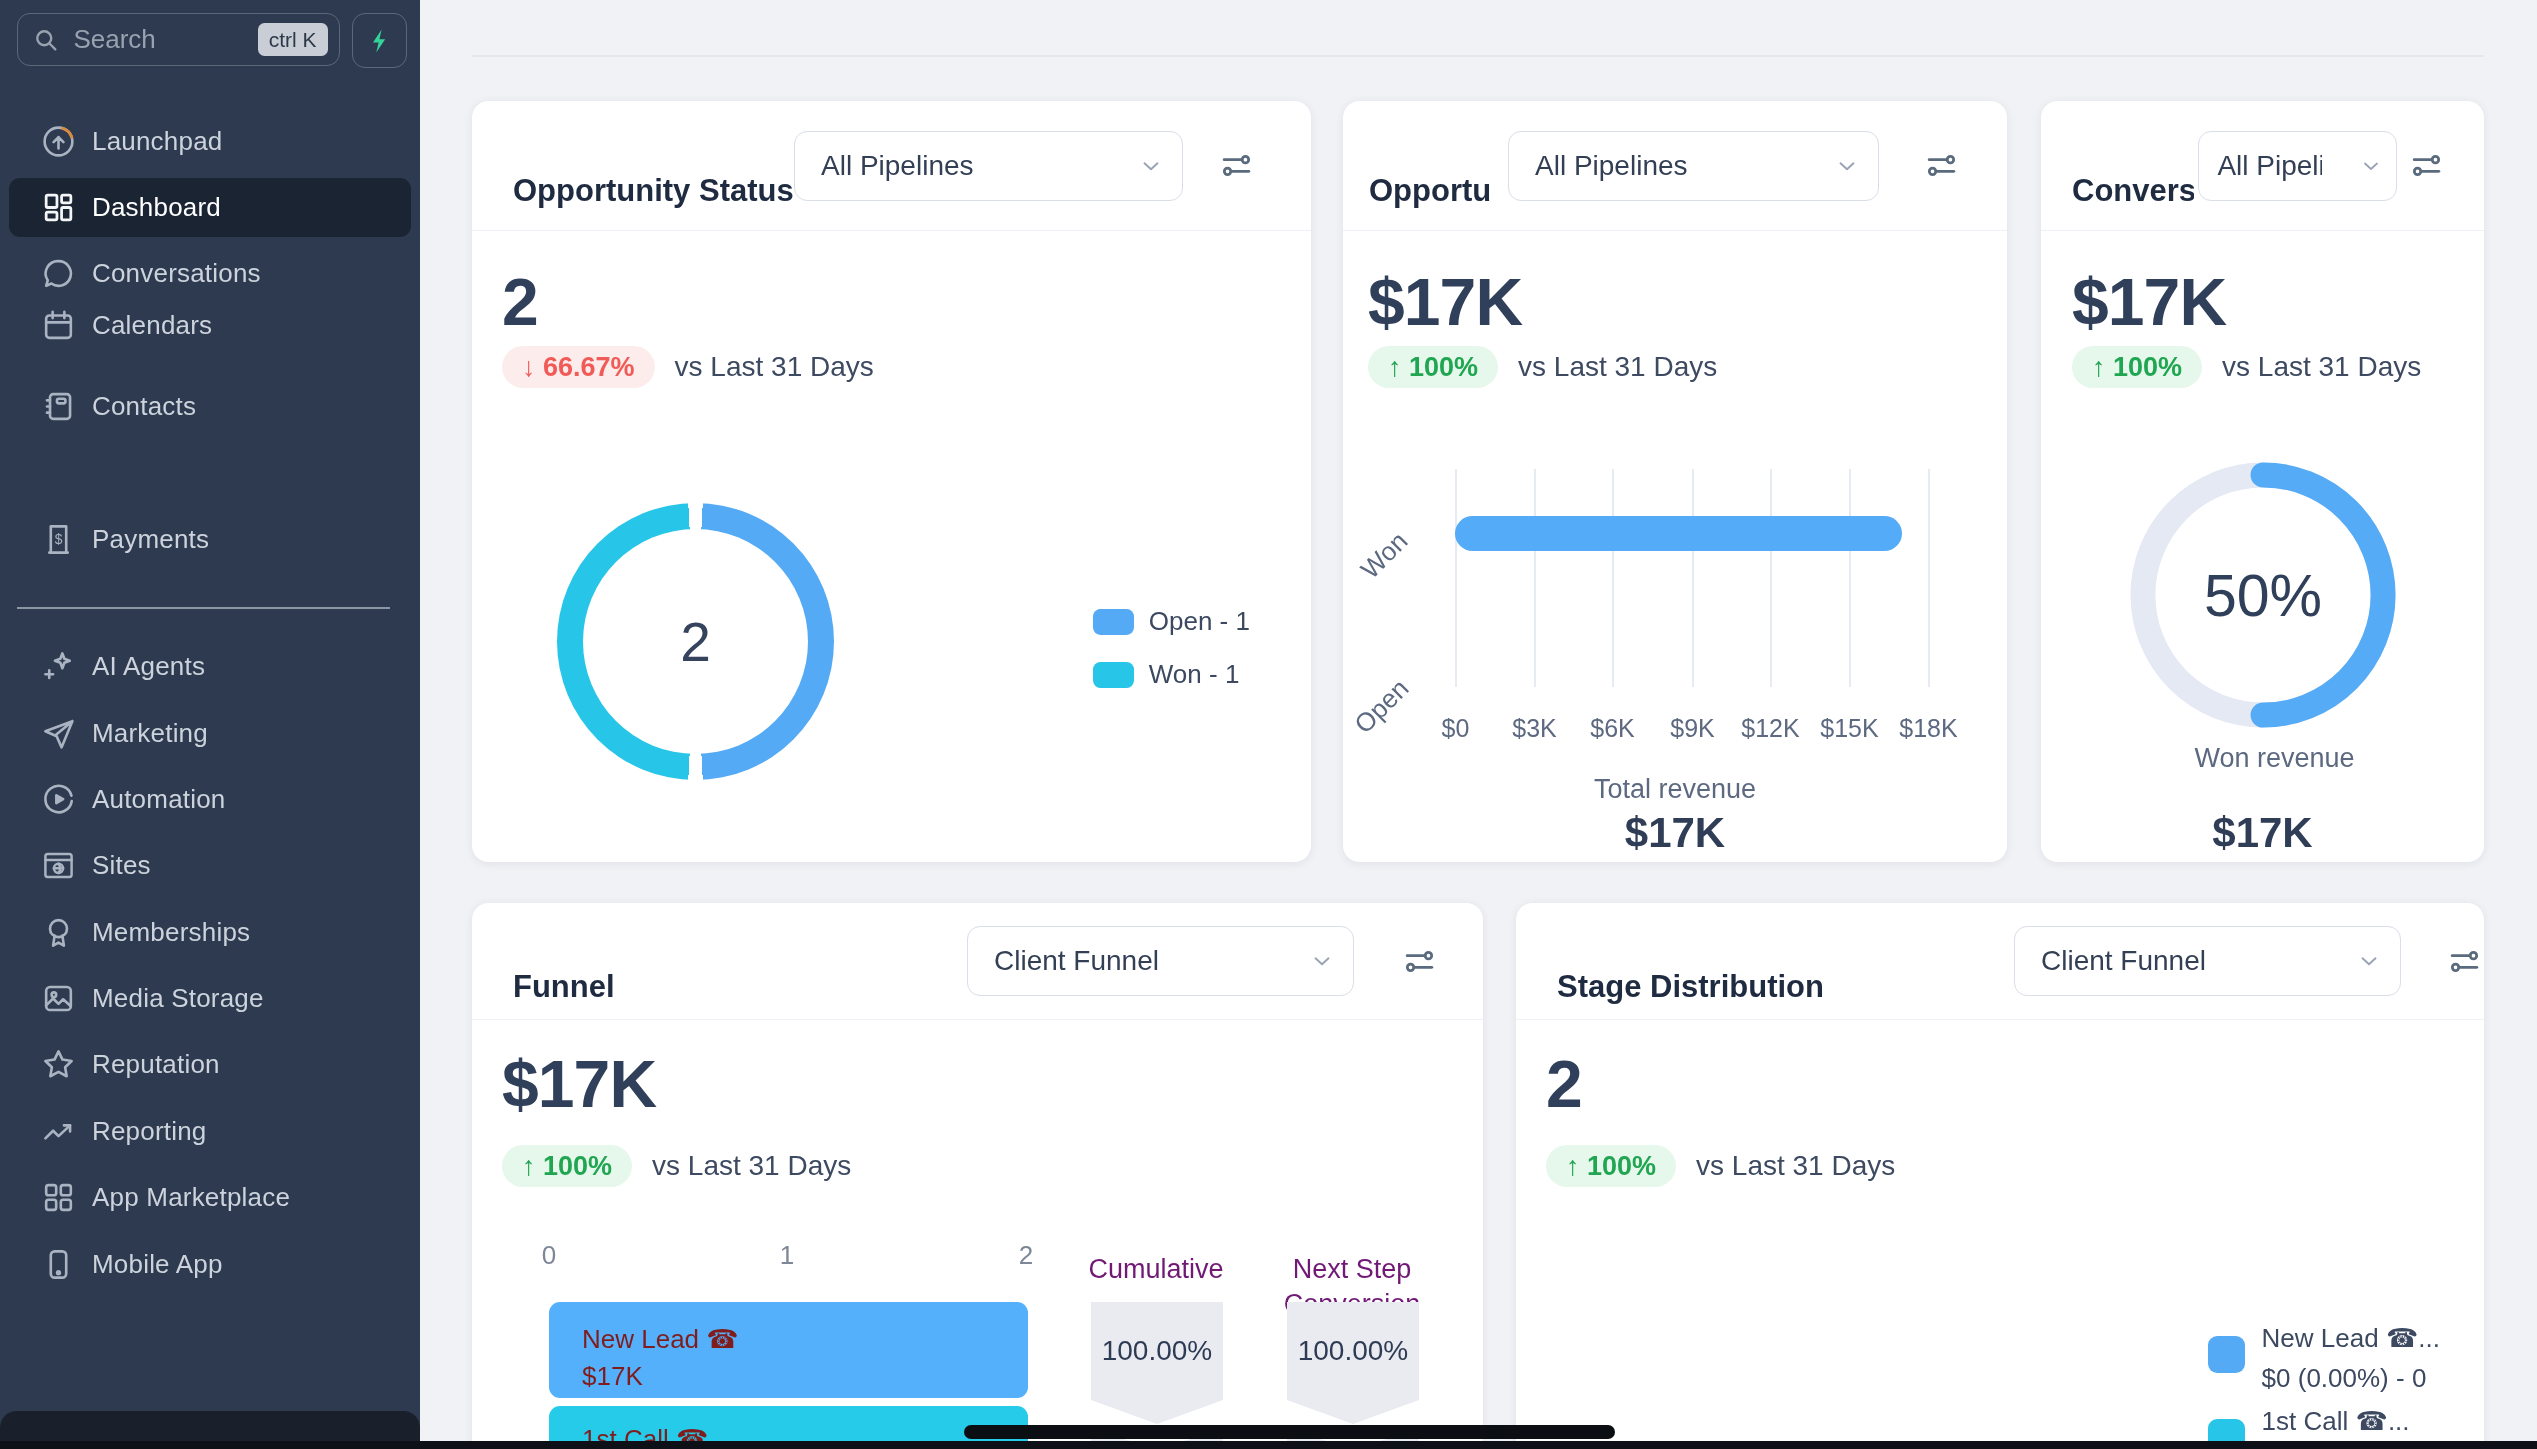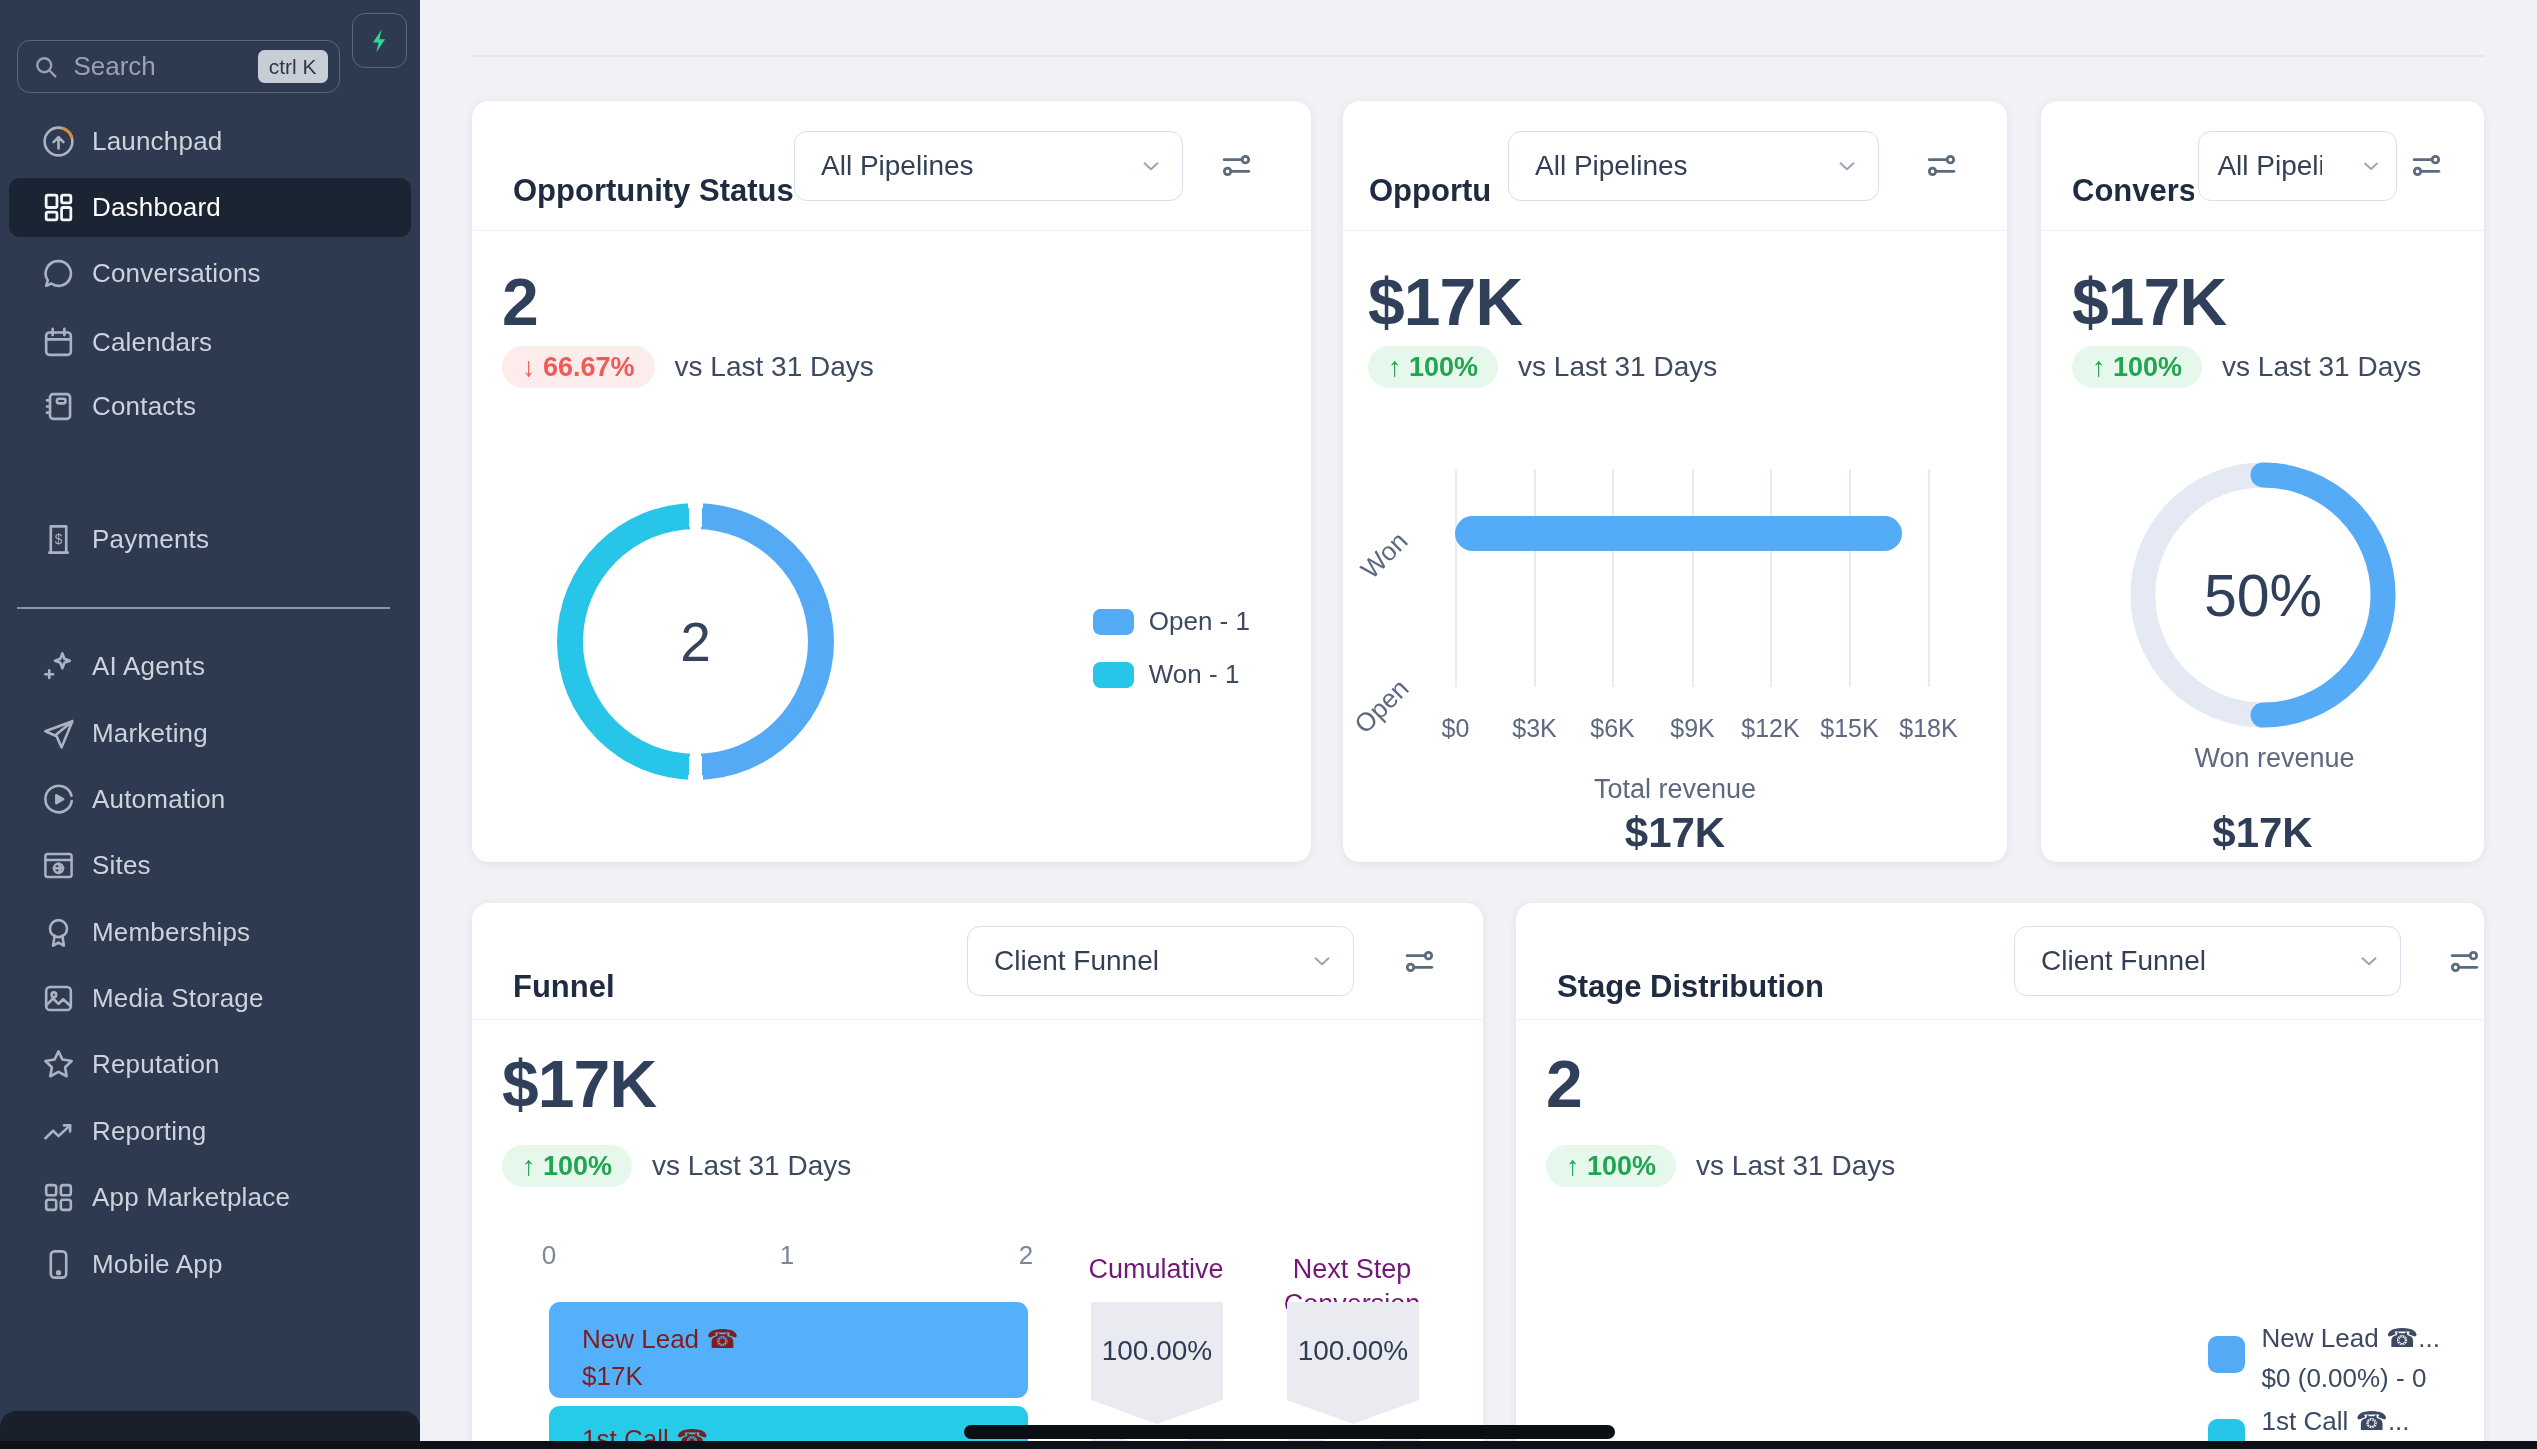--- a/index.html
+++ b/index.html
@@ -2,21 +2,21 @@
 <html style="font-size:14.8px"><head>
 <meta charset="utf-8">
 <style>
   html,body{margin:0;padding:0;background:#e8eaef;}
   #app{position:relative;width:2538px;height:1450px;overflow:hidden;background:#f1f2f6;
        font-family:"Liberation Sans","DejaVu Sans",sans-serif;}
   svg{display:block}
   
   #sidebar{position:absolute;left:0;top:0;width:420px;height:1450px;background:#2e3a4f;}
   .search-box{position:absolute;left:16.6px;top:13px;width:323px;height:53px;border:1.8px solid #5c6878;
-      border-radius:13px;display:flex;align-items:center;padding:0 11px 0 14.8px;box-sizing:border-box;cursor:text;margin-top:27px;}
+      border-radius:13px;display:flex;align-items:center;padding:0 11px 0 14.8px;box-sizing:border-box;cursor:text;}
   .search-ph{flex:1;margin-left:13px;font-size:26px;color:#98a2b0;}
   .kbd{background:#c9ced6;color:#2d3949;font-size:21px;padding:4.6px 11px;border-radius:6.5px;font-weight:500;}
   .bolt-btn{position:absolute;left:352px;top:13px;width:53px;height:53px;border:1.8px solid #5c6878;border-radius:13px;
       display:flex;align-items:center;justify-content:center;cursor:pointer;}
   .nav-item{position:absolute;left:9.2px;width:402px;height:59px;display:flex;align-items:center;
       padding-left:31px;box-sizing:border-box;border-radius:11px;color:#ccd3dc;cursor:pointer;}
   .nav-item.active{background:#1b2433;color:#ffffff;}
   .nicon{width:37px;height:37px;margin-right:14.8px;color:#a9b3c1;flex:0 0 auto;}
   .nav-item.active .nicon{color:#f3f5f8;}
   .nlabel{font-size:26px;font-weight:500;letter-spacing:0.2px;white-space:nowrap;}
@@ -132,21 +132,21 @@
 
     <div class="nav-item" style="top:244px">
       <span class="nicon">
         <svg width="37" height="37" viewBox="0 0 24 24" fill="none" stroke="currentColor" stroke-width="1.7" stroke-linecap="round" stroke-linejoin="round">
             <path d="M12 4a8 8 0 1 1-4.6 14.5L4 20l1-3.6A8 8 0 0 1 12 4z"></path>
           </svg>
       </span>
       <span class="nlabel">Conversations</span>
     </div>
 
-    <div class="nav-item" style="top:313px">
+    <div class="nav-item" style="top:296px">
       <span class="nicon">
         <svg width="37" height="37" viewBox="0 0 24 24" fill="none" stroke="currentColor" stroke-width="1.7" stroke-linecap="round">
             <rect x="4" y="5.5" width="16" height="14.5" rx="2"></rect>
             <path d="M8.2 3.2v4M15.8 3.2v4M4 10h16"></path>
           </svg>
       </span>
       <span class="nlabel">Calendars</span>
     </div>
 
     <div class="nav-item" style="top:377px">

